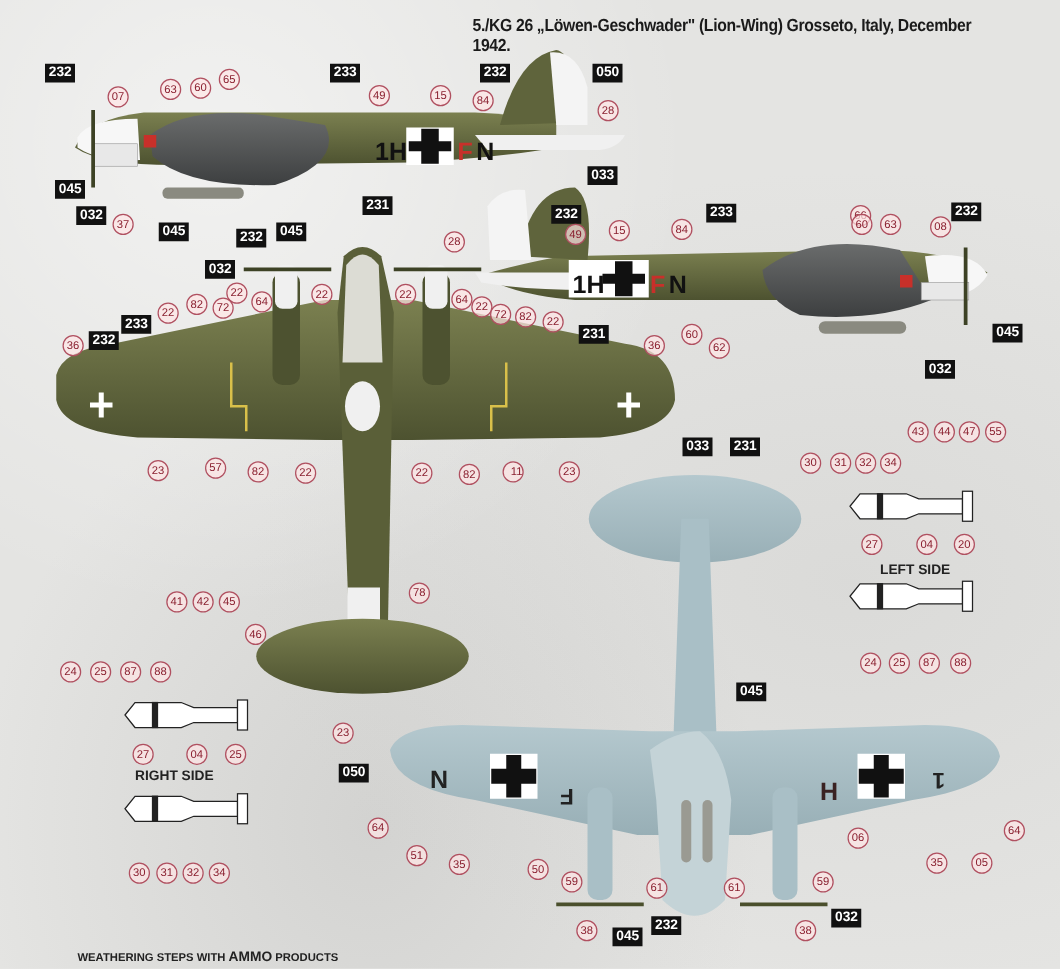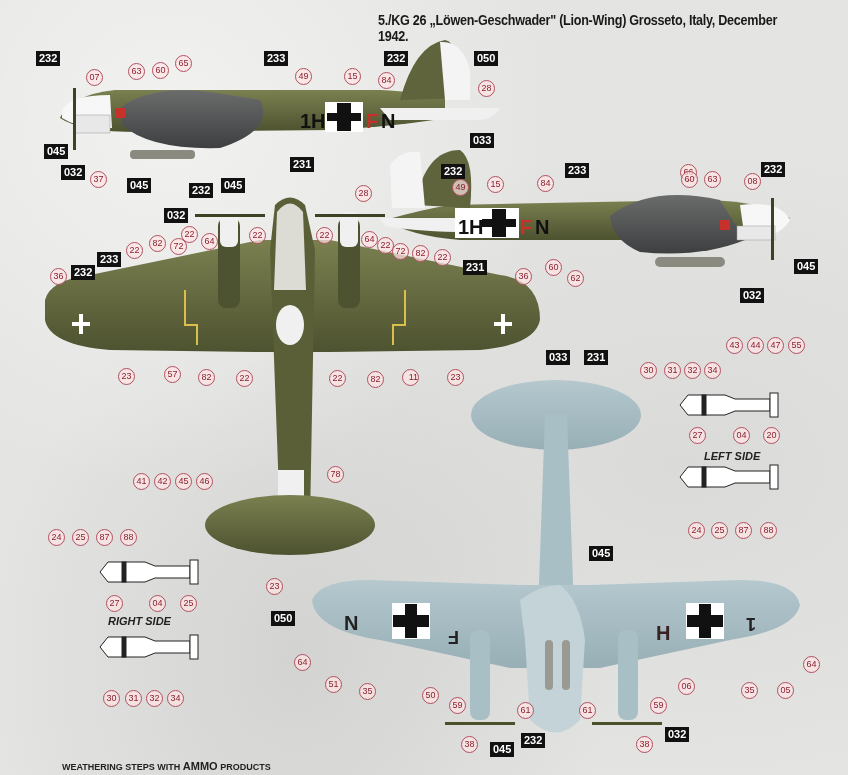--- a/index.html
+++ b/index.html
@@ -13,21 +13,21 @@
       radial-gradient(ellipse at 35% 85%, rgba(190,190,188,.45), transparent 40%),
       #e4e4e2;}
   .title{position:absolute;left:378px;top:12px;font-weight:bold;font-size:14px;
     color:#1a1a1a;letter-spacing:-.3px;font-family:"Liberation Sans Narrow","Liberation Sans",sans-serif;transform:scaleX(.9);transform-origin:left;}
   .footer{position:absolute;left:62px;top:760px;font-weight:bold;font-size:9px;color:#222;}
   .footer b{font-size:11px;}
   .sq{position:absolute;background:#111;color:#fff;font-size:11px;font-weight:bold;
     padding:1px 3px;line-height:13px;white-space:nowrap;}
   .ci{position:absolute;width:15px;height:15px;border:1px solid #b05060;border-radius:50%;
     background:rgba(255,230,230,.7);color:#8a2030;font-size:9px;line-height:15px;text-align:center;}
-  .lbl{position:absolute;font-weight:bold;font-size:11px;color:#222;font-style:italic;}
+  .lbl{position:absolute;font-weight:bold;font-size:11px;color:#222;}
   svg.art{position:absolute;left:0;top:0;}
 </style>
 </head>
 <body>
 <div class="bg"></div>
 
 <div class="title">5./KG 26 „Löwen-Geschwader" (Lion-Wing) Grosseto, Italy, December 1942.</div>
 
 <svg class="art" width="848" height="775" viewBox="0 0 848 775">
   <defs>
@@ -225,21 +225,21 @@
     <div class="ci" style="left: 747px; top: 337px;">44</div>
     <div class="ci" style="left: 767px; top: 337px;">47</div>
     <div class="ci" style="left: 788px; top: 337px;">55</div>
     <div class="ci" style="left: 689px; top: 427px;">27</div>
     <div class="ci" style="left: 733px; top: 427px;">04</div>
     <div class="ci" style="left: 763px; top: 427px;">20</div>
     <div class="ci" style="left: 327px; top: 466px;">78</div>
     <div class="ci" style="left: 133px; top: 473px;">41</div>
     <div class="ci" style="left: 154px; top: 473px;">42</div>
     <div class="ci" style="left: 175px; top: 473px;">45</div>
-    <div class="ci" style="left: 196px; top: 473px; text-align: center;">46</div>
+    <div class="ci" style="left: 196px; top: 499px; text-align: center;">46</div>
     <div class="ci" style="left: 48px; top: 529px;">24</div>
     <div class="ci" style="left: 72px; top: 529px;">25</div>
     <div class="ci" style="left: 96px; top: 529px;">87</div>
     <div class="ci" style="left: 120px; top: 529px;">88</div>
     <div class="ci" style="left: 688px; top: 522px;">24</div>
     <div class="ci" style="left: 711px; top: 522px;">25</div>
     <div class="ci" style="left: 735px; top: 522px;">87</div>
     <div class="ci" style="left: 760px; top: 522px;">88</div>
     <div class="ci" style="left: 266px; top: 578px;">23</div>
     <div class="ci" style="left: 106px; top: 595px;">27</div>
@@ -247,21 +247,21 @@
     <div class="ci" style="left: 180px; top: 595px;">25</div>
     <div class="ci" style="left: 294px; top: 654px;">64</div>
     <div class="ci" style="left: 325px; top: 676px;">51</div>
     <div class="ci" style="left: 359px; top: 683px;">35</div>
     <div class="ci" style="left: 422px; top: 687px;">50</div>
     <div class="ci" style="left: 449px; top: 697px;">59</div>
     <div class="ci" style="left: 517px; top: 702px;">61</div>
     <div class="ci" style="left: 461px; top: 736px;">38</div>
     <div class="ci" style="left: 579px; top: 702px;">61</div>
     <div class="ci" style="left: 650px; top: 697px;">59</div>
-    <div class="ci" style="left: 678px; top: 678px;">06</div>
+    <div class="ci" style="left: 678px; top: 662px;">06</div>
     <div class="ci" style="left: 741px; top: 682px;">35</div>
     <div class="ci" style="left: 777px; top: 682px;">05</div>
     <div class="ci" style="left: 803px; top: 656px;">64</div>
     <div class="ci" style="left: 636px; top: 736px;">38</div>
     <div class="ci" style="left: 103px; top: 690px;">30</div>
     <div class="ci" style="left: 125px; top: 690px;">31</div>
     <div class="ci" style="left: 146px; top: 690px;">32</div>
     <div class="ci" style="left: 167px; top: 690px;">34</div>
   </div>
 

